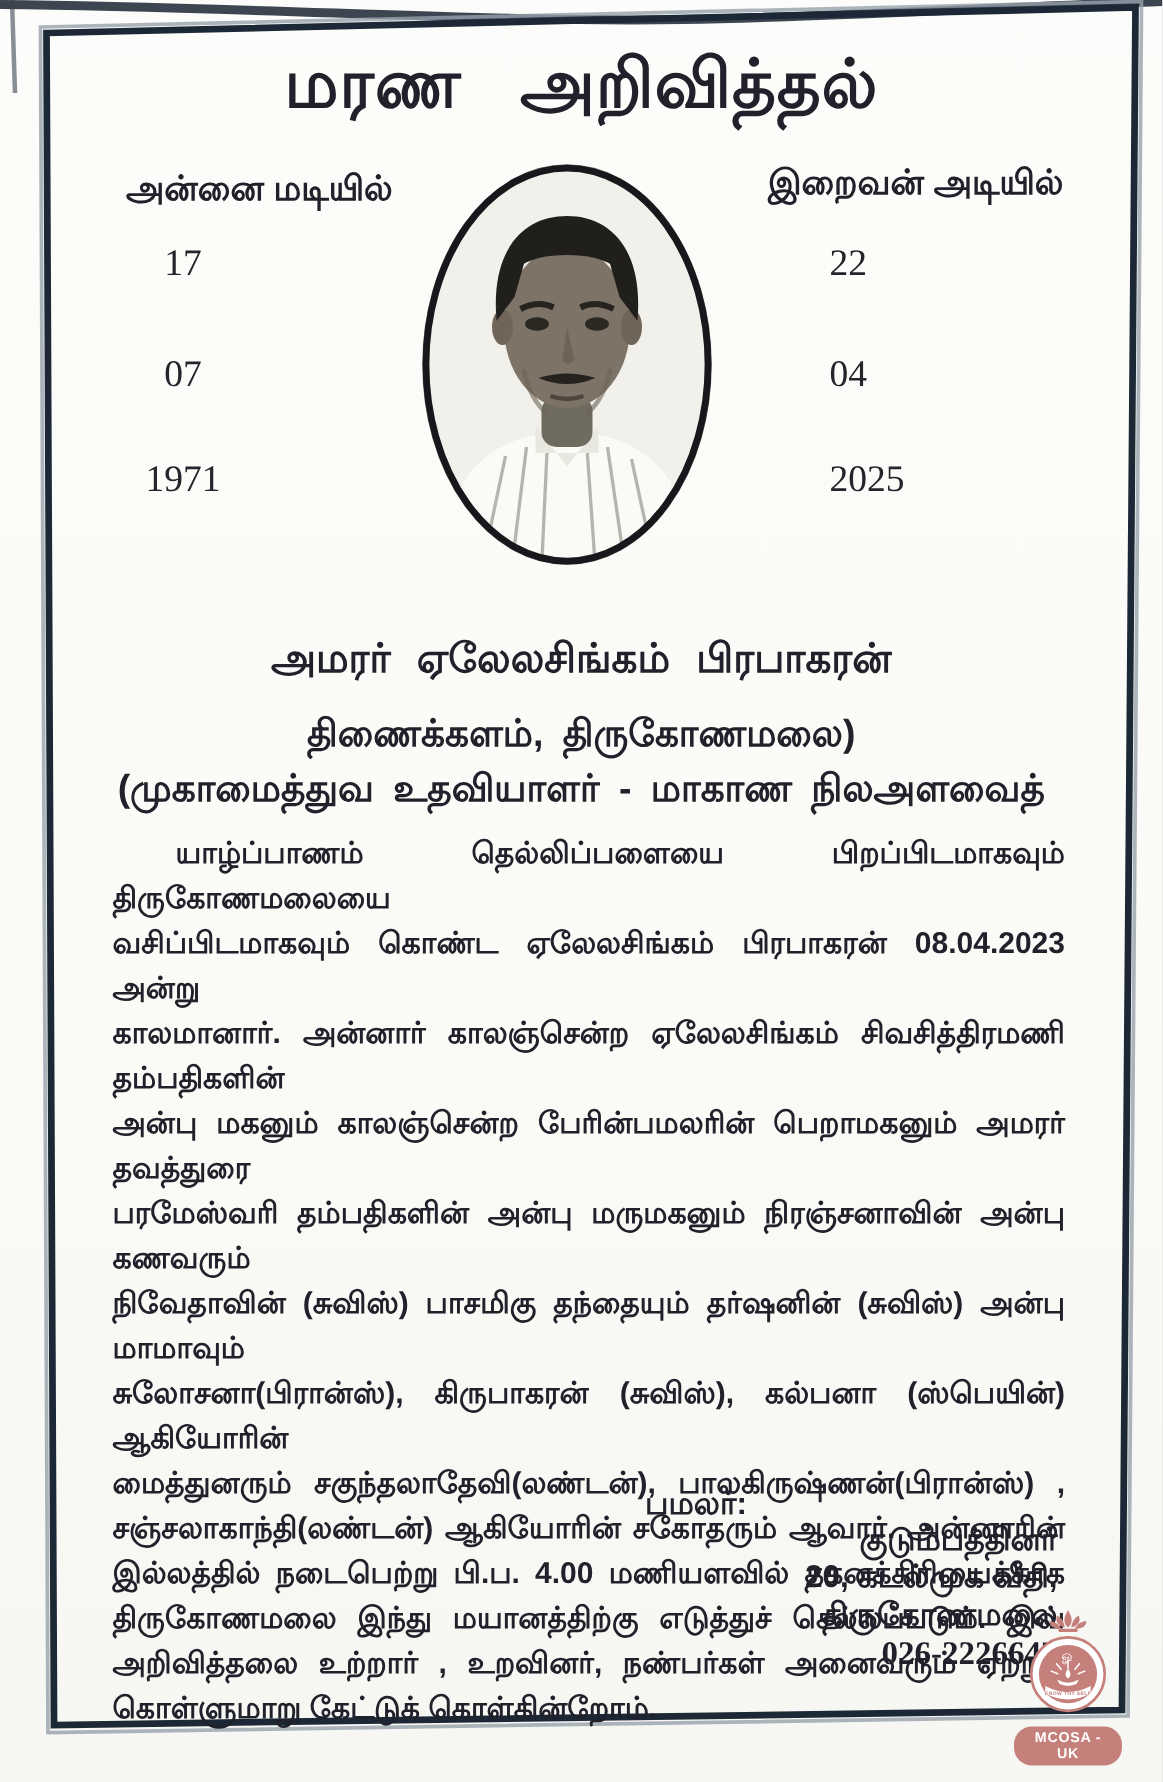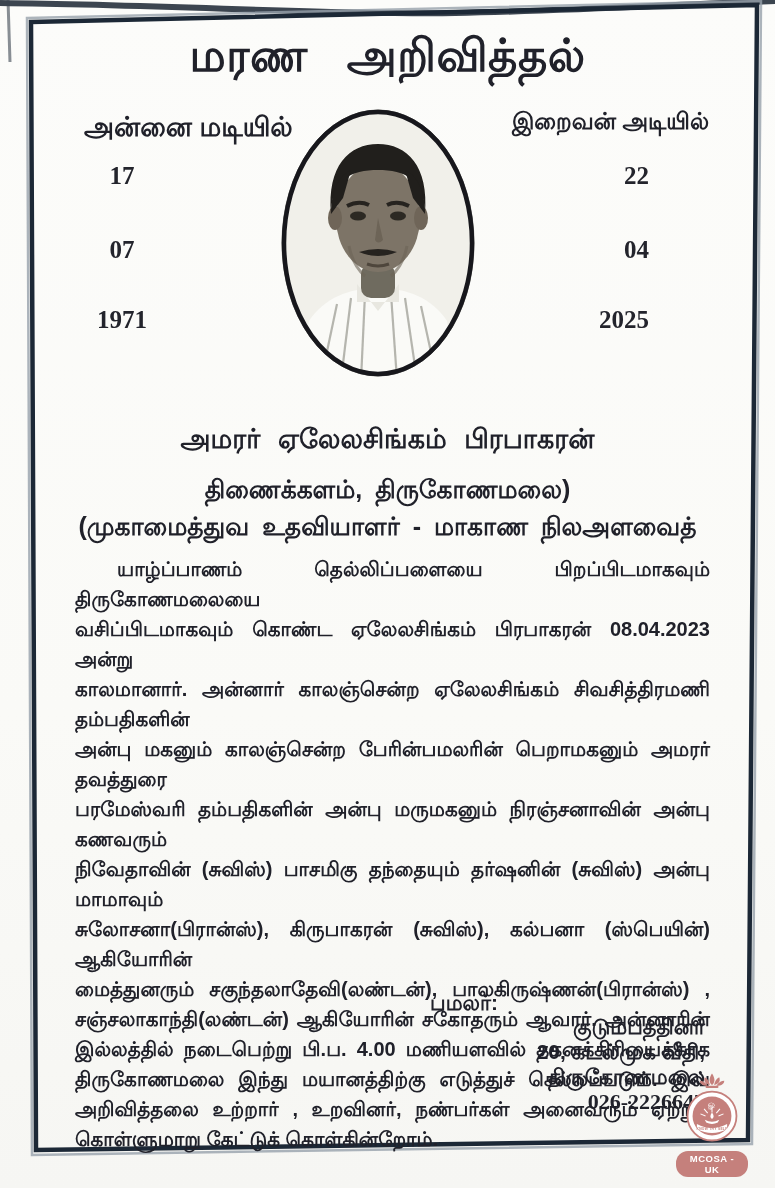--- a/index.html
+++ b/index.html
@@ -8,26 +8,26 @@
     background:linear-gradient(180deg,#fcfcfa 0%,#fafaf7 60%,#f6f6f3 100%);
     overflow:hidden;color:#20212a;
     font-family:"Liberation Sans",sans-serif;
   }
   .abs{position:absolute;}
   .tam{font-weight:700;color:#20212a;}
   .serif{font-family:"Liberation Serif",serif;}
   
   .title{top:30px;left:0;width:775px;text-align:center;font-size:45px;word-spacing:26px;letter-spacing:.5px;}
   
-  .lblL{top:112px;left:84px;font-size:27px;}
+  .lblL{top:112px;left:84px;font-size:23px;}
   .lblR{top:108px;right:66px;font-size:23px;}
   
   .colL{left:74px;width:96px;text-align:center;}
-  .colR{left:553px;width:96px;text-align:right;}
-  .drow{font-size:25px;font-weight:700;color:#23242c;}
+  .colR{left:553px;width:96px;text-align:left;}
+  .drow{font-size:25px;font-weight:400;color:#23242c;}
   
   .photo{top:106px;left:279px;width:198px;height:274px;}
   
   .name{top:424px;left:0;width:775px;text-align:center;font-size:27px;word-spacing:10px;}
   .desig{top:471px;left:60px;width:655px;text-align:center;font-size:25px;line-height:37px;word-spacing:6px;}
   
   .body{top:554px;left:75px;width:635px;font-size:20px;line-height:30px;}
   .bline{text-align:justify;text-align-last:justify;}
   .bline.first{text-indent:42px;}
   .bline.last{text-align-last:left;}

